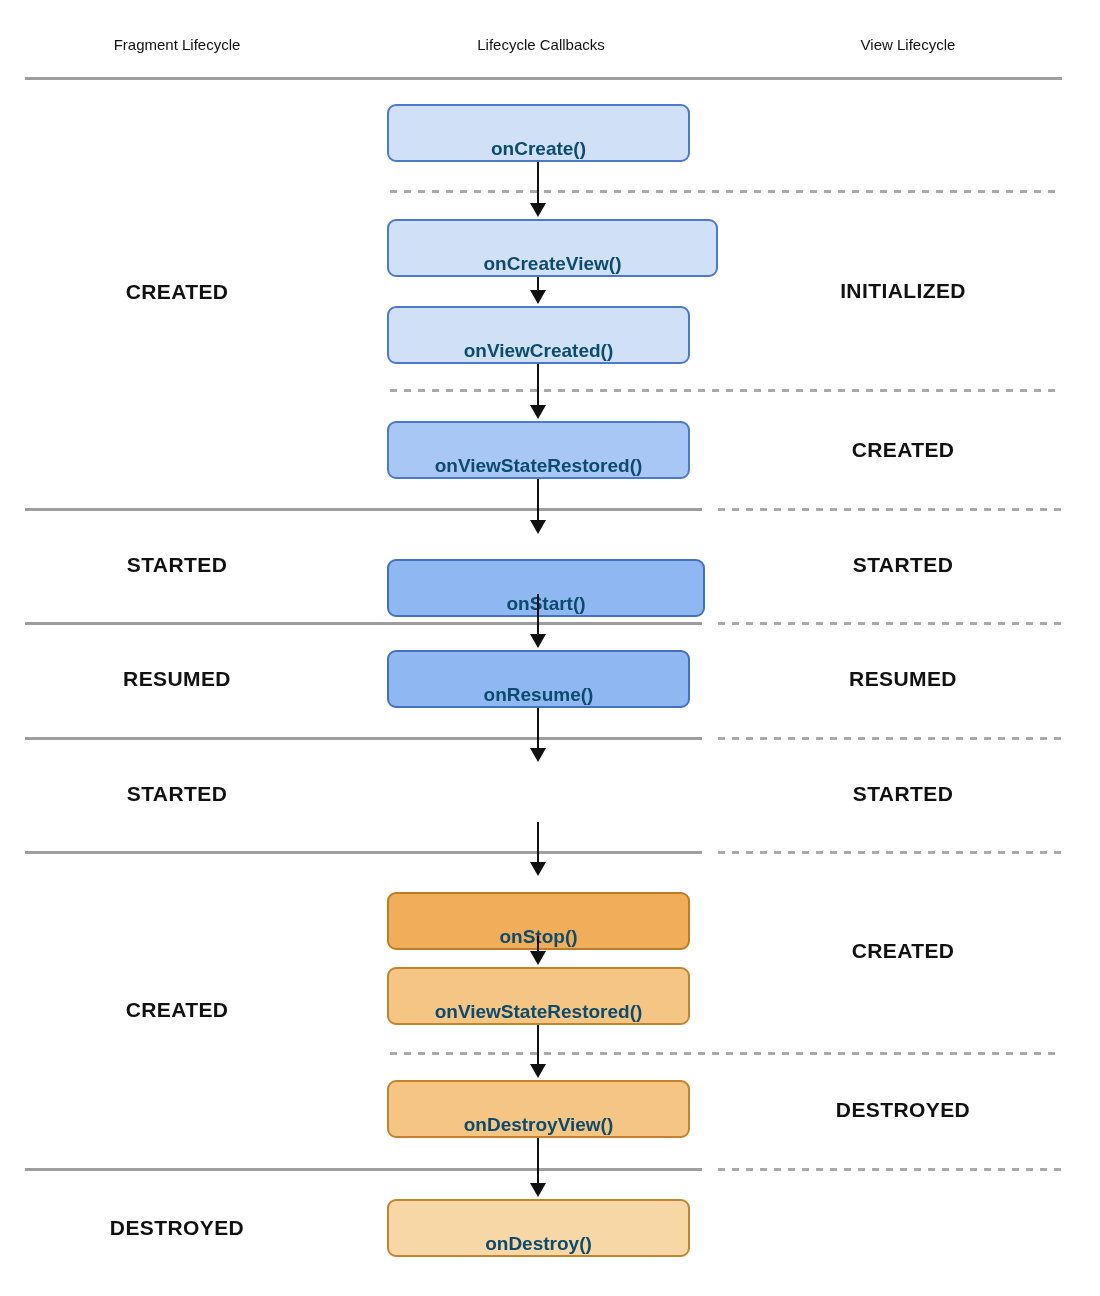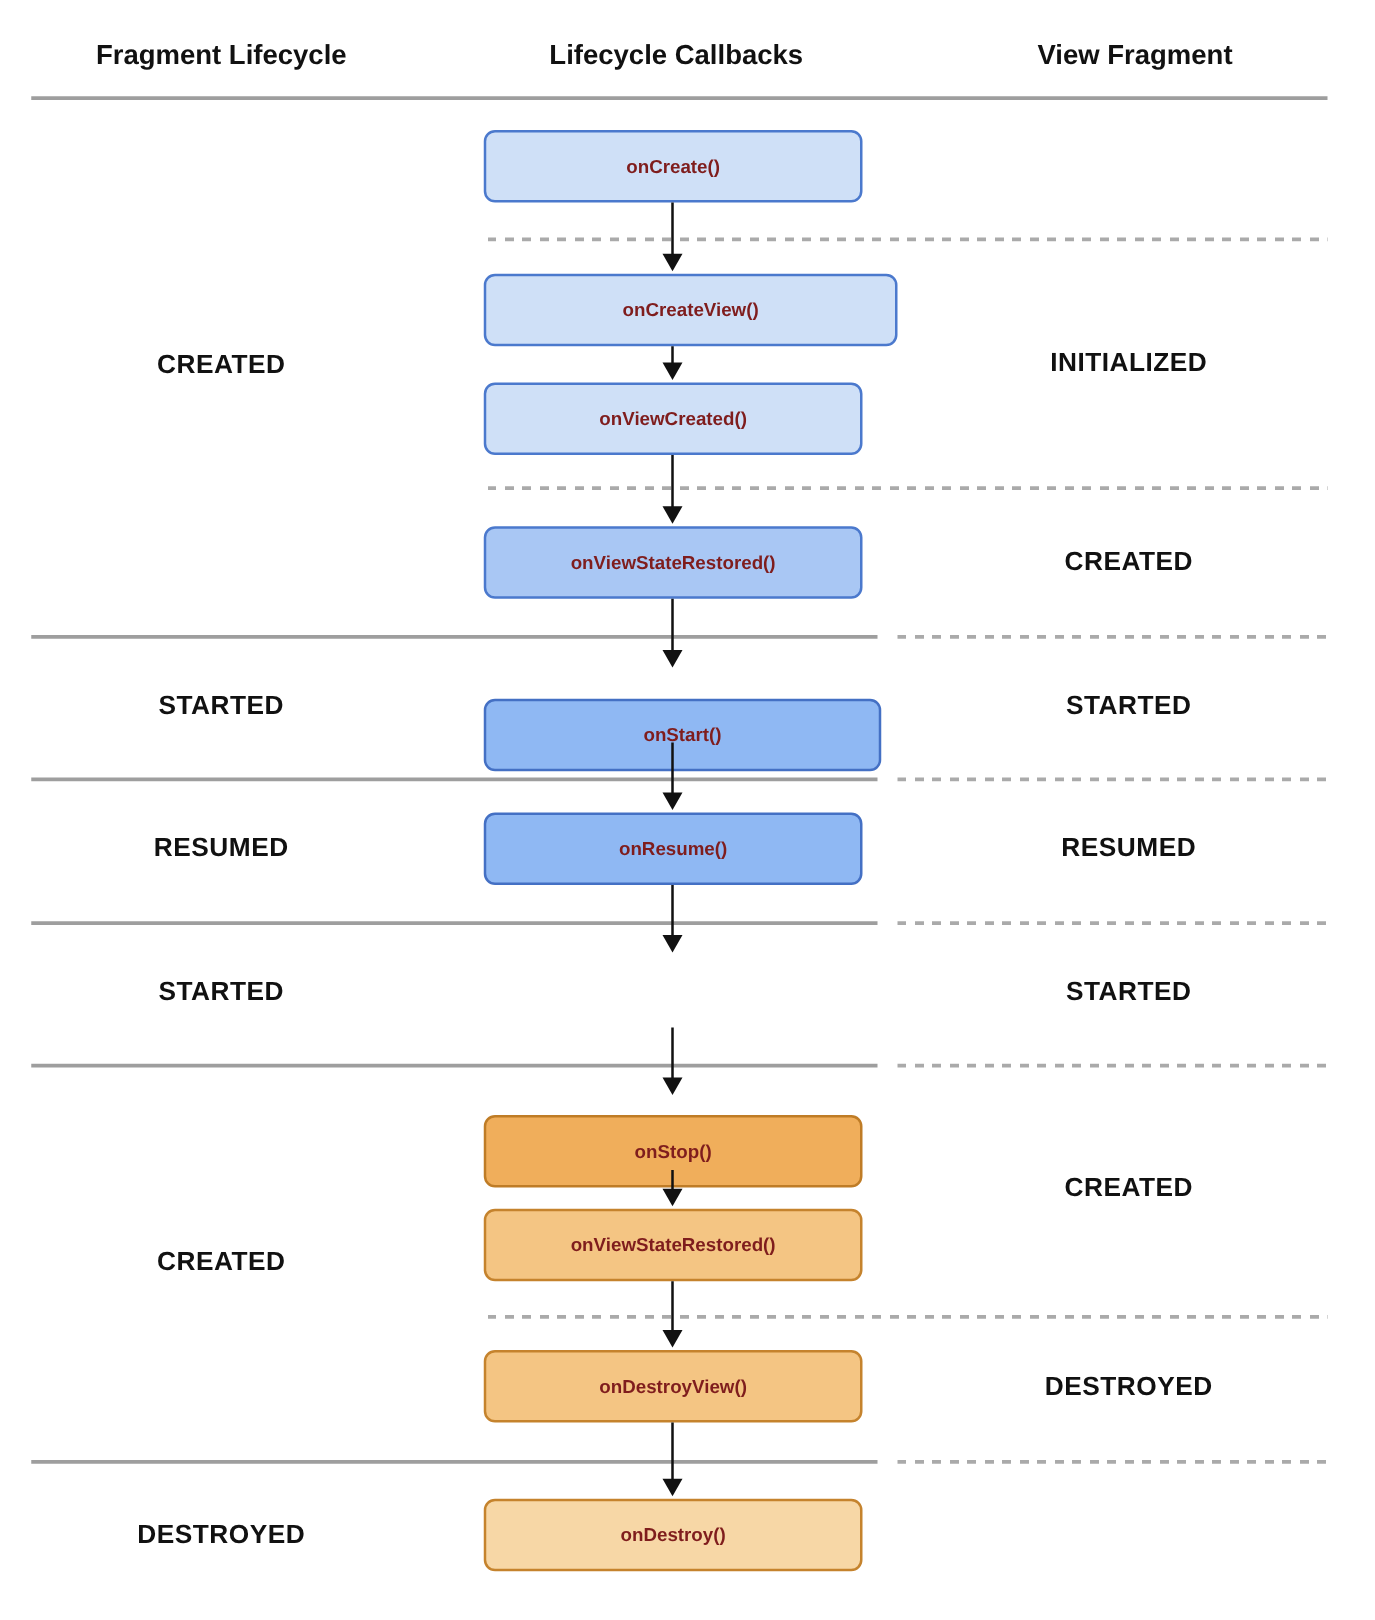--- a/index.html
+++ b/index.html
@@ -7,22 +7,22 @@
     position: relative;
     width: 1100px;
     height: 1296px;
     background: #ffffff;
     font-family: "Liberation Sans", sans-serif;
     overflow: hidden;
   }
   .hdr {
     position: absolute;
     transform: translate(-50%, -50%);
-    font-weight: bold;
-    font-size: 22px;
+    font-weight: normal;
+    font-size: 15px;
     color: #111111;
     white-space: nowrap;
   }
   .state {
     position: absolute;
     transform: translate(-50%, -50%);
     font-weight: bold;
     font-size: 21px;
     color: #111111;
     white-space: nowrap;
@@ -35,46 +35,46 @@
   .rule-dashed {
     position: absolute;
     height: 3px;
   }
   .cb-box {
     position: absolute;
     box-sizing: border-box;
     border-radius: 9px;
     border: 2.5px solid;
     display: flex;
-    align-items: center;
+    align-items: flex-end;
     justify-content: center;
     font-weight: bold;
-    font-size: 15px;
-    color: #7f1d1d;
+    font-size: 19px;
+    color: #0c4a6e;
     white-space: nowrap;
   }
   .arrow-line {
     position: absolute;
     width: 2px;
   }
   .arrow-head {
     position: absolute;
     width: 0;
     height: 0;
     border-left: 8px solid transparent;
     border-right: 8px solid transparent;
   }
 </style>
 </head>
 <body>
 
 <div id="canvas">
     <div class="hdr" style="left: 177px; top: 44px;">Fragment Lifecycle</div>
     <div class="hdr" style="left: 541px; top: 44px;">Lifecycle Callbacks</div>
-    <div class="hdr" style="left: 908px; top: 44px;">View Fragment</div>
+    <div class="hdr" style="left: 908px; top: 44px;">View Lifecycle</div>
     <div class="rule-solid" style="left: 25px; top: 77px; width: 1037px; background: rgb(158, 158, 158);"></div>
     <div class="rule-dashed" style="left: 390px; top: 190px; width: 672px; background: repeating-linear-gradient(90deg, rgb(170, 170, 170) 0px, rgb(170, 170, 170) 7px, transparent 7px, transparent 14px);"></div>
     <div class="rule-dashed" style="left: 390px; top: 389px; width: 672px; background: repeating-linear-gradient(90deg, rgb(170, 170, 170) 0px, rgb(170, 170, 170) 7px, transparent 7px, transparent 14px);"></div>
     <div class="rule-solid" style="left: 25px; top: 508px; width: 677px; background: rgb(158, 158, 158);"></div>
     <div class="rule-dashed" style="left: 718px; top: 508px; width: 344px; background: repeating-linear-gradient(90deg, rgb(170, 170, 170) 0px, rgb(170, 170, 170) 7px, transparent 7px, transparent 14px);"></div>
     <div class="rule-solid" style="left: 25px; top: 622px; width: 677px; background: rgb(158, 158, 158);"></div>
     <div class="rule-dashed" style="left: 718px; top: 622px; width: 344px; background: repeating-linear-gradient(90deg, rgb(170, 170, 170) 0px, rgb(170, 170, 170) 7px, transparent 7px, transparent 14px);"></div>
     <div class="rule-solid" style="left: 25px; top: 737px; width: 677px; background: rgb(158, 158, 158);"></div>
     <div class="rule-dashed" style="left: 718px; top: 737px; width: 344px; background: repeating-linear-gradient(90deg, rgb(170, 170, 170) 0px, rgb(170, 170, 170) 7px, transparent 7px, transparent 14px);"></div>
     <div class="rule-solid" style="left: 25px; top: 851px; width: 677px; background: rgb(158, 158, 158);"></div>

